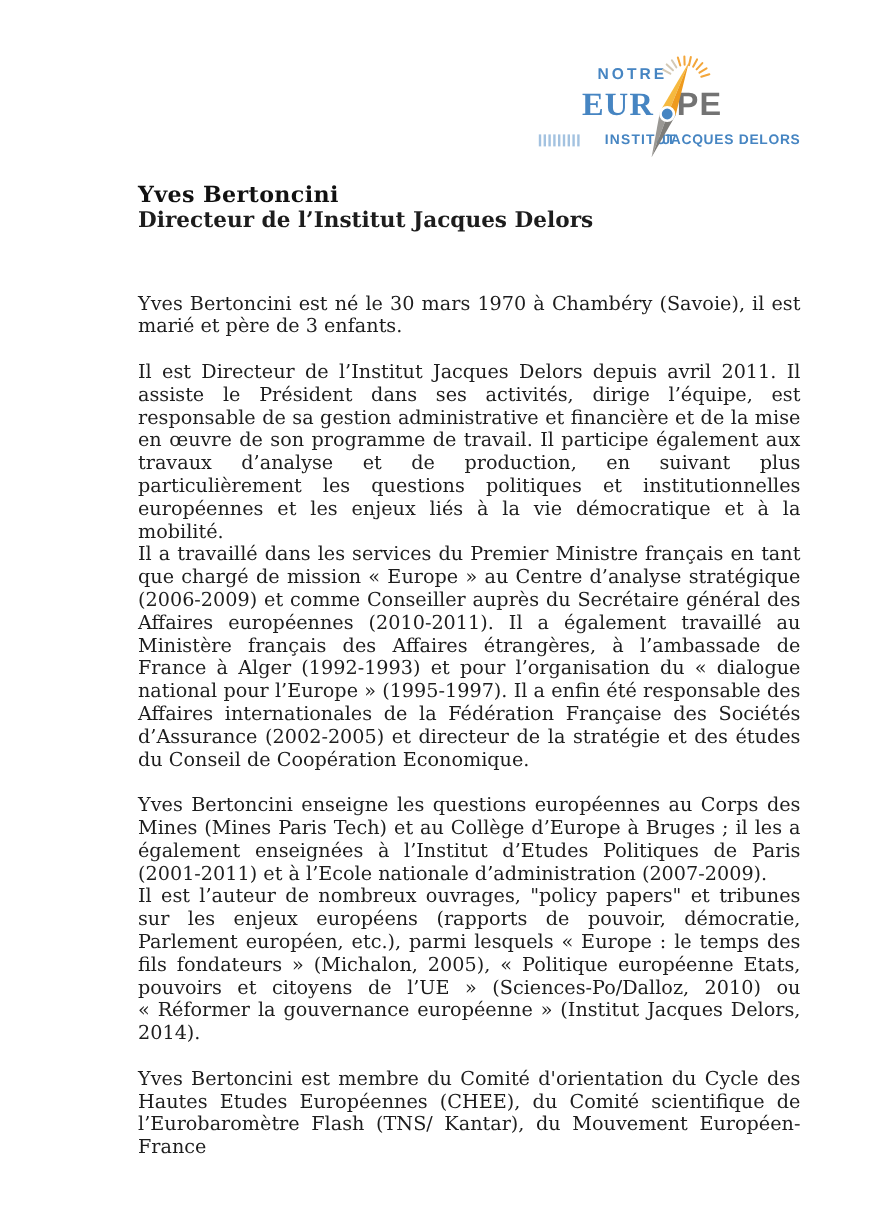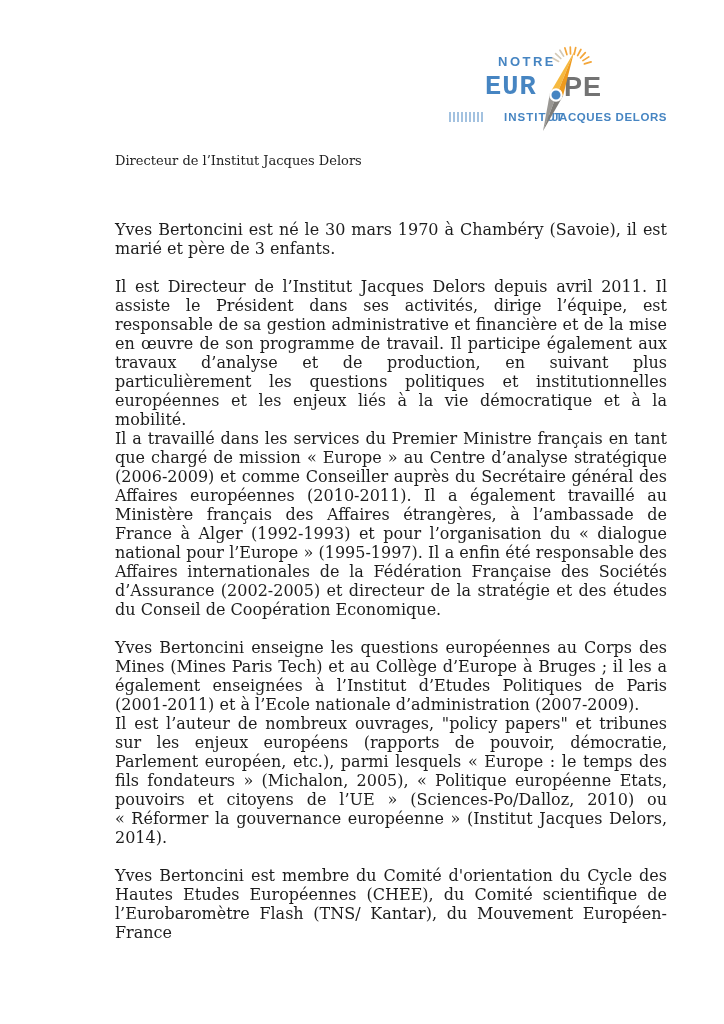--- a/index.html
+++ b/index.html
@@ -15,21 +15,21 @@
 
   
   .logo{position:absolute;left:420px;top:42px;width:250px;height:102px;}
   .logo .notre{
     position:absolute;left:49px;top:12px;
     font-family:"Liberation Sans",sans-serif;font-weight:bold;
     font-size:13px;letter-spacing:2.5px;color:#4685c2;
   }
   .logo .eur{
     position:absolute;left:36px;top:30px;
-    font-family:Liberation Mono, monospace;font-weight:bold;
+    font-family:Liberation Serif, serif;font-weight:bold;
     font-size:27px;letter-spacing:1px;color:#4685c2;
   }
   .logo .pe{
     position:absolute;left:115px;top:30px;
     font-family:"Liberation Sans",sans-serif;font-weight:bold;
     font-size:27px;letter-spacing:1px;color:#737373;
   }
   .logo .ruler{
     position:absolute;left:0px;top:70px;height:10px;width:34px;
     display:flex;gap:2px;
@@ -46,21 +46,21 @@
     font-size:11.5px;letter-spacing:0.6px;color:#4685c2;white-space:nowrap;
   }
   .logo svg{position:absolute;left:0;top:0;pointer-events:none;}
 
   
   .content{position:absolute;left:86px;top:151px;width:552px;}
   .person-name{
     margin:0;font-size:18.5px;line-height:23px;font-weight:bold;
     letter-spacing:.3px;color:#111;
   }
-  .person-role{margin:0;font-size:13px;line-height:20px;color:#1d1d1d;}
+  .person-role{margin:0;font-size:18px;line-height:20px;color:#1d1d1d;font-weight:bold;}
   .bio{margin-top:49px;font-size:16px;line-height:19px;text-align:justify;}
   .bio p{margin:0;}
   .bio p.gap{margin-top:19px;}
 </style>
 </head>
 <body>
 
 <div class="page">
 
   <div class="logo">
@@ -100,20 +100,21 @@
       <polygon points="125,10 108,52 114,54" fill="#ee9a1d"></polygon>
 
       <polygon points="101,51 108,52 94,89" fill="#9a9894"></polygon>
       <polygon points="108,52 114,54 94,89" fill="#7e7c78"></polygon>
 
       <circle cx="107" cy="53" r="5.6" fill="#4685c2" stroke="#ffffff" stroke-width="2.2"></circle>
     </svg>
   </div>
 
   <div class="content">
+    <h1 class="person-name">Yves Bertoncini</h1>
     <div class="person-role">Directeur de l’Institut Jacques Delors</div>
 
     <div class="bio">
       <p>Yves Bertoncini est né le 30 mars 1970 à Chambéry (Savoie), il est marié et père de 3 enfants.</p>
       <p class="gap">Il est Directeur de l’Institut Jacques Delors depuis avril 2011. Il assiste le Président dans ses activités, dirige l’équipe, est responsable de sa gestion administrative et financière et de la mise en œuvre de son programme de travail. Il participe également aux travaux d’analyse et de production, en suivant plus particulièrement les questions politiques et institutionnelles européennes et les enjeux liés à la vie démocratique et à la mobilité.</p>
       <p>Il a travaillé dans les services du Premier Ministre français en tant que chargé de mission «&nbsp;Europe&nbsp;» au Centre d’analyse stratégique (2006-2009) et comme Conseiller auprès du Secrétaire général des Affaires européennes (2010-2011). Il a également travaillé au Ministère français des Affaires étrangères, à l’ambassade de France à Alger (1992-1993) et pour l’organisation du «&nbsp;dialogue national pour l’Europe&nbsp;» (1995-1997). Il a enfin été responsable des Affaires internationales de la Fédération Française des Sociétés d’Assurance (2002-2005) et directeur de la stratégie et des études du Conseil de Coopération Economique.</p>
       <p class="gap">Yves Bertoncini enseigne les questions européennes au Corps des Mines (Mines Paris Tech) et au Collège d’Europe à Bruges&nbsp;; il les a également enseignées à l’Institut d’Etudes Politiques de Paris (2001-2011) et à l’Ecole nationale d’administration (2007-2009).</p>
       <p>Il est l’auteur de nombreux ouvrages, "policy papers" et tribunes sur les enjeux européens (rapports de pouvoir, démocratie, Parlement européen, etc.), parmi lesquels «&nbsp;Europe&nbsp;: le temps des fils fondateurs&nbsp;» (Michalon, 2005), «&nbsp;Politique européenne Etats, pouvoirs et citoyens de l’UE&nbsp;» (Sciences-Po/Dalloz, 2010) ou «&nbsp;Réformer la gouvernance européenne&nbsp;» (Institut Jacques Delors, 2014).</p>
       <p class="gap">Yves Bertoncini est membre du Comité d'orientation du Cycle des Hautes Etudes Européennes (CHEE), du Comité scientifique de l’Eurobaromètre Flash (TNS/ Kantar), du Mouvement Européen-France</p>
     </div>

